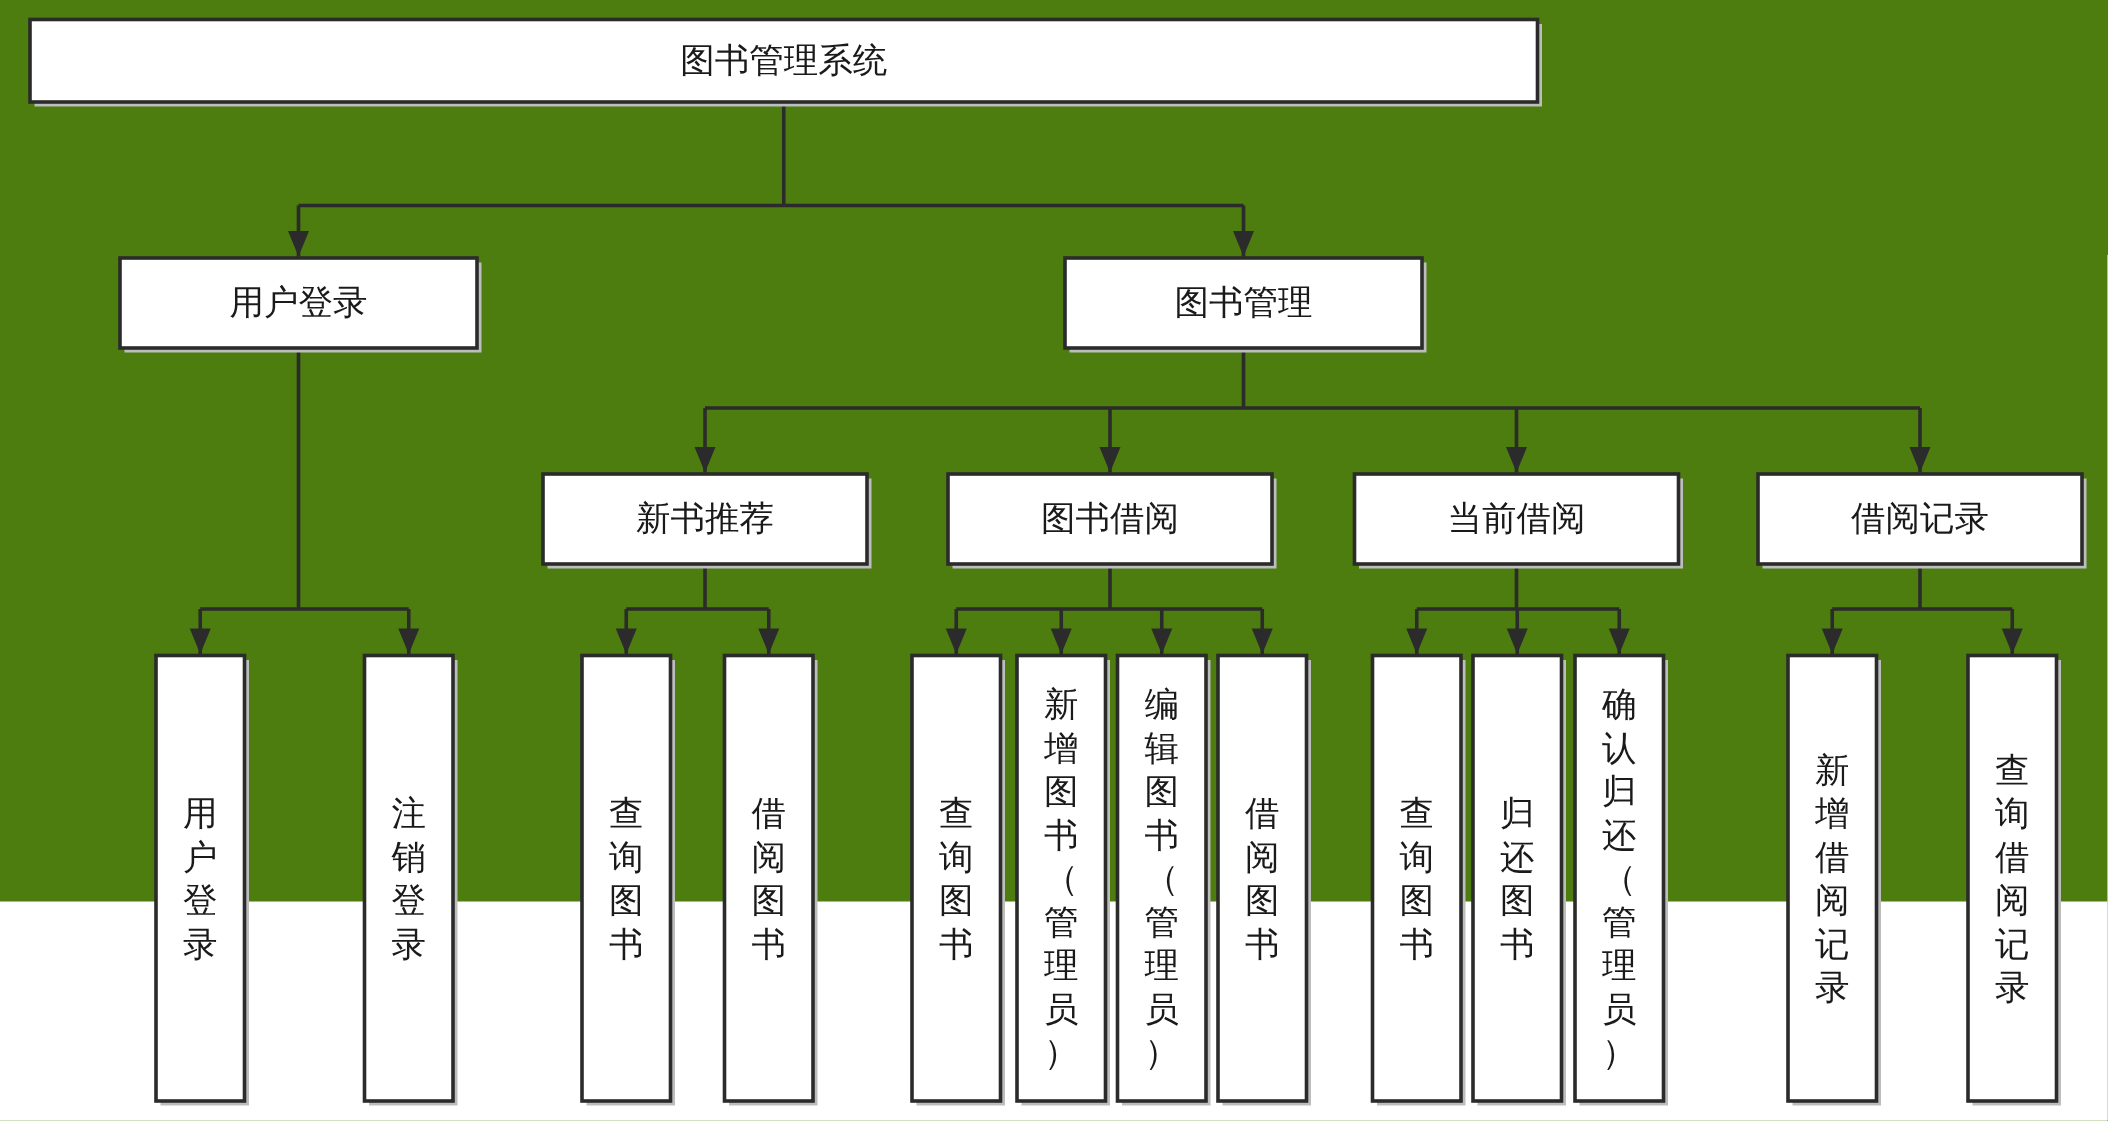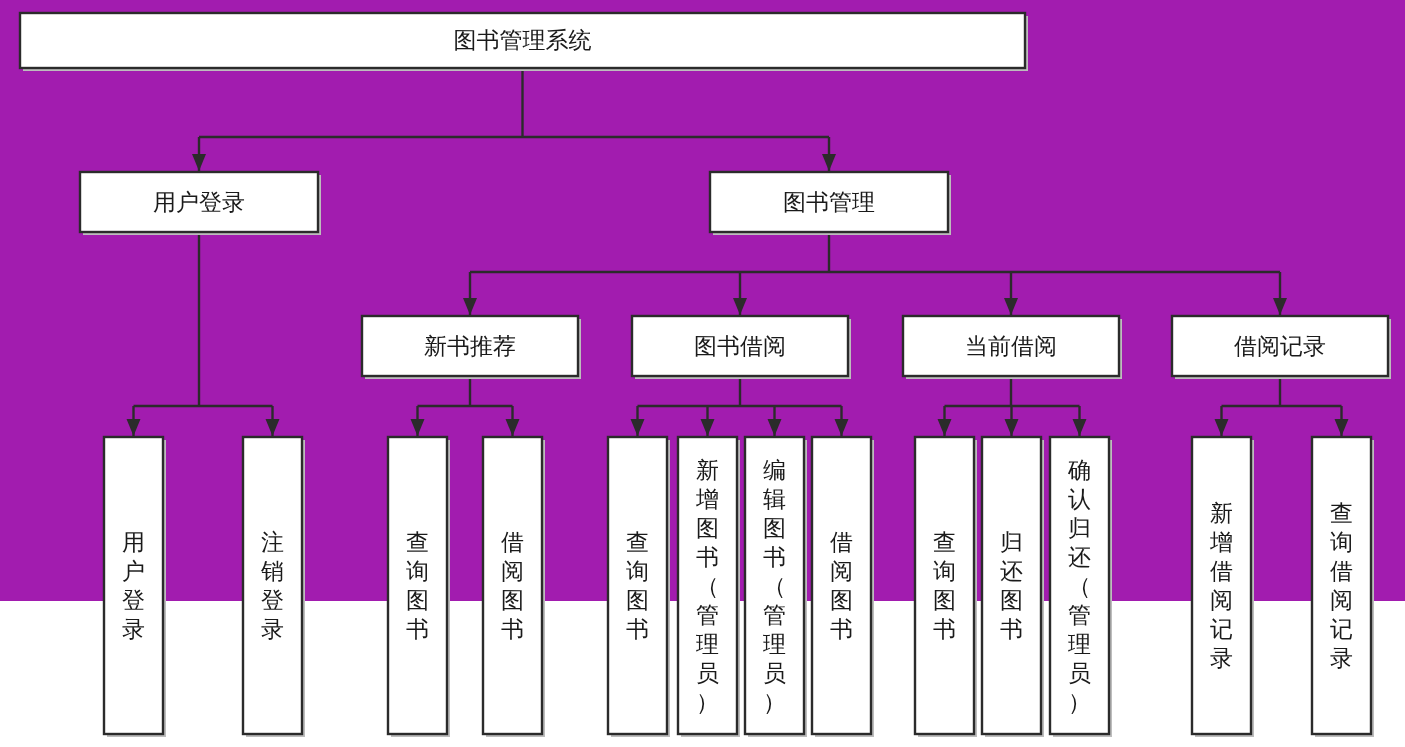--- a/index.html
+++ b/index.html
@@ -11,21 +11,21 @@
   body {
     width: 1405px;
     height: 747px;
     overflow: hidden;
     font-family: "DejaVu Sans", "Liberation Sans", sans-serif;
   }
   #diagram-root {
     position: relative;
     width: 1405px;
     height: 601px;
-    background: #a21caf;
+    background: #4d7c0f;
   }
   svg#tree-svg {
     position: absolute;
     left: 0;
     top: 0;
     width: 1405px;
     height: 747px;
     display: block;
   }
   .node-box {

